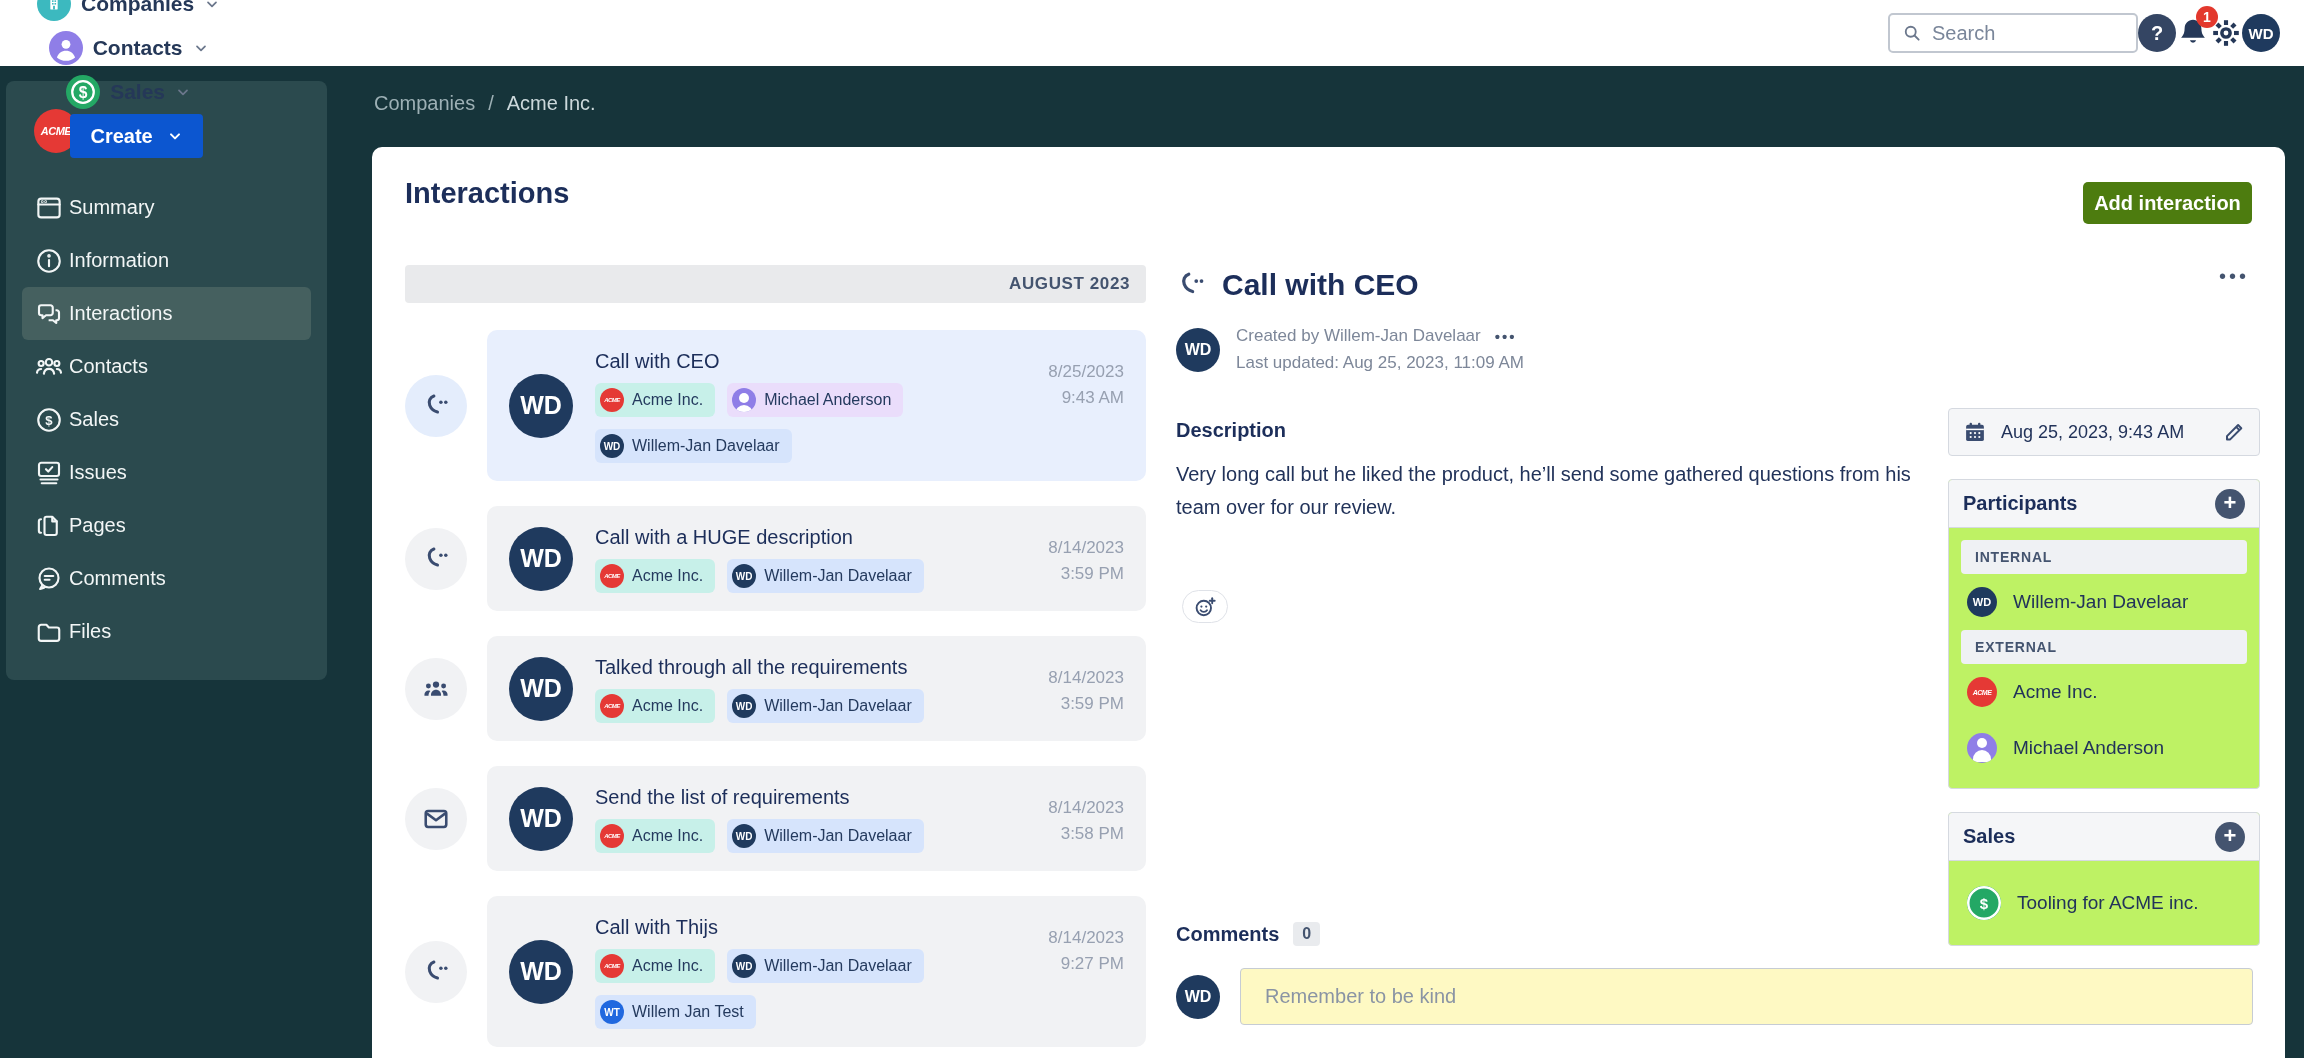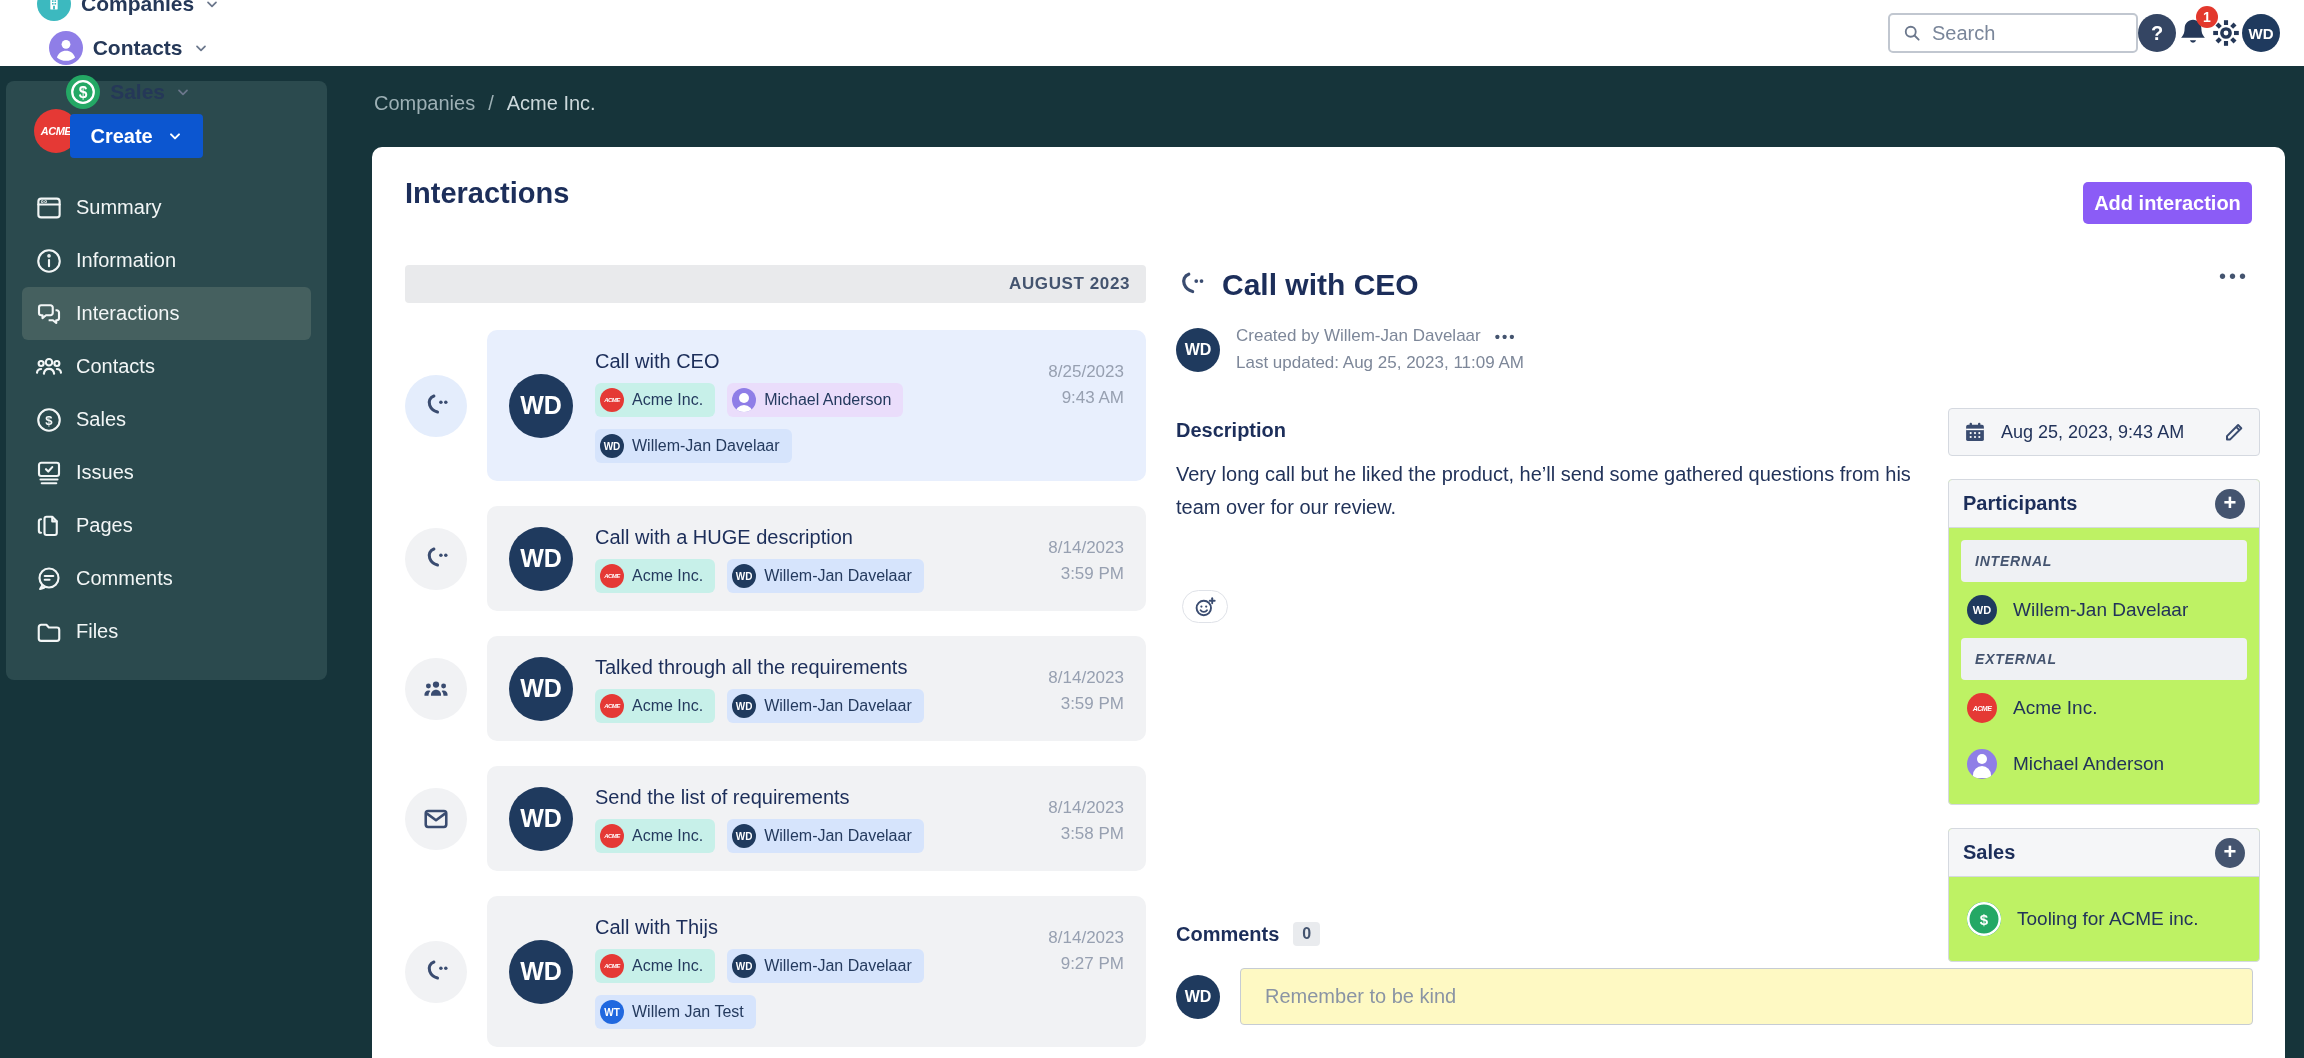--- a/index.html
+++ b/index.html
@@ -68,41 +68,41 @@
   .acme-logo {
     border-radius:50%; background:#E53935; color:#fff; display:flex;
     align-items:center; justify-content:center; font-weight:700; font-style:italic;
     flex:none; overflow:hidden; letter-spacing:-0.5px;
   }
   .acme-44 { width:44px; height:44px; font-size:11px; }
   .acme-30 { width:30px; height:30px; font-size:7px; }
   .acme-24 { width:24px; height:24px; font-size:6px; }
   .company-name { color:#fff; font-size:21px; font-weight:700; }
   .side-item {
-    display:flex; align-items:center; gap:12px; height:53px; padding:0 12px;
+    display:flex; align-items:center; gap:5px; height:53px; padding:0 12px;
     border-radius:6px; color:#F2F6F6; font-size:20px; cursor:pointer;
   }
   .side-item.active { background:#45605F; }
   .side-item svg { flex:none; }
 
   
   .breadcrumb { position:absolute; left:374px; top:92px; display:flex; gap:13px; font-size:20px; }
   .crumb-link { color:#9DB0B5; cursor:pointer; }
   .crumb-sep { color:#9DB0B5; }
   .crumb-current { color:#CCD8DB; }
 
   
   .card {
     position:absolute; left:372px; top:147px; width:1913px; height:911px;
     background:#fff; border-radius:10px 10px 0 0;
   }
   .card-title { position:absolute; left:33px; top:30px; font-size:29px; font-weight:700; color:#1C2E5A; }
   .add-btn {
     position:absolute; left:1711px; top:35px; width:169px; height:42px;
-    background:#8b5cf6; color:#fff; border:none; border-radius:5px;
+    background:#4d7c0f; color:#fff; border:none; border-radius:5px;
     font-size:20px; font-weight:700; cursor:pointer; font-family:inherit;
   }
 
   
   .timeline { position:absolute; left:33px; top:118px; width:741px; }
   .month-bar {
     height:38px; background:#E9EAEC; border-radius:4px; display:flex; align-items:center;
     justify-content:flex-end; padding-right:16px; margin-bottom:27px;
     font-size:17px; font-weight:700; color:#44546F; letter-spacing:0.6px;
   }
@@ -168,22 +168,22 @@
     height:48px; background:#F5F6F8; border-bottom:1.5px solid #D5D9E0; border-radius:3px 3px 0 0;
     display:flex; align-items:center; padding:0 14px; font-size:20px; font-weight:700; color:#1C2E5A;
   }
   .plus-btn {
     margin-left:auto; width:30px; height:30px; border-radius:50%; background:#44546F; color:#fff;
     font-size:22px; font-weight:600; display:flex; align-items:center; justify-content:center;
     cursor:pointer; line-height:1; padding-bottom:2px;
   }
   .panel-body { padding:12px; }
   .sec-label {
-    background:#EFF1F4; border-radius:4px; height:42px; display:flex; align-items:center;
-    padding:4px 14px; font-size:14px; font-weight:700; color:#44546F; letter-spacing:0.8px;font-style:italic;
+    background:#EFF1F4; border-radius:4px; height:34px; display:flex; align-items:center;
+    padding:4px 14px; font-size:14px; font-weight:700; color:#44546F; letter-spacing:0.8px;
   }
   .p-row { display:flex; align-items:center; gap:16px; padding:13px 6px; font-size:19px; color:#22335A; cursor:pointer; }
   .person-av { width:30px; height:30px; border-radius:50%; background:#8F7EE7; flex:none; position:relative; overflow:hidden; }
   .person-av::before { content:""; position:absolute; left:50%; top:5px; transform:translateX(-50%); width:10px; height:10px; border-radius:50%; background:#fff; }
   .person-av::after { content:""; position:absolute; left:50%; top:17px; transform:translateX(-50%); width:18px; height:12px; border-radius:9px 9px 0 0; background:#fff; }
   .mini-30 { width:30px; height:30px; font-size:11px; }
   .coin {
     width:34px; height:34px; border-radius:50%; background:#24A865; color:#fff; flex:none;
     display:flex; align-items:center; justify-content:center; font-size:15px; font-weight:700;
     box-shadow:inset 0 0 0 2.5px #fff, inset 0 0 0 5px #24A865;

